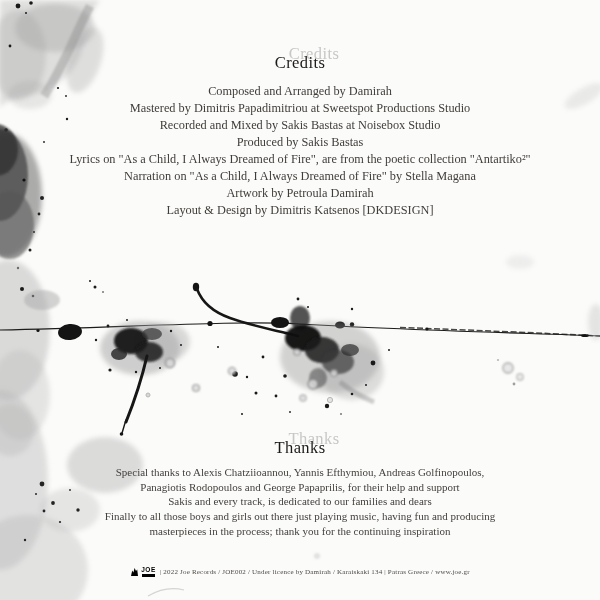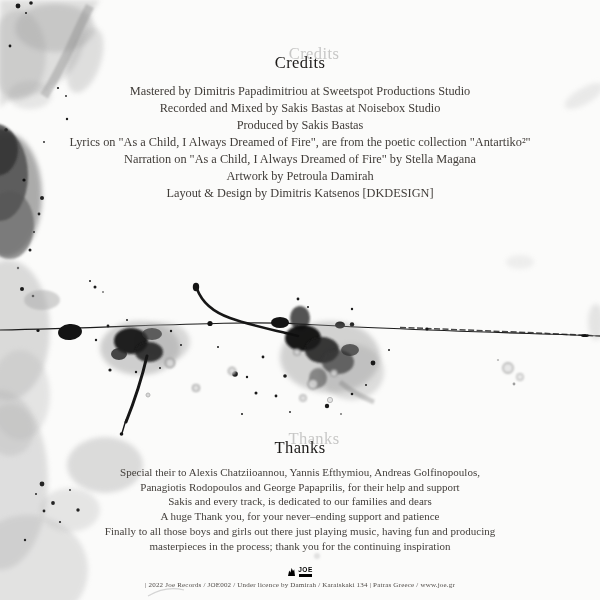--- a/index.html
+++ b/index.html
@@ -27,21 +27,21 @@
   }
   h2 .main{position:relative;}
   .credits-lines .line{
     font-size:12.3px;line-height:17px;color:#403c38;white-space:nowrap;
   }
   .thanks-lines .line{
     font-size:11px;line-height:14.7px;color:#45413d;white-space:nowrap;
   }
   footer{
     position:absolute;top:567px;left:0;width:600px;z-index:1;
-    display:flex;justify-content:center;align-items:center;gap:4px;flex-direction:column;
+    display:flex;justify-content:center;align-items:center;gap:4px;
   }
   .footer-text{
     font-size:7px;letter-spacing:.2px;color:#4e4a46;white-space:nowrap;
   }
   .logo{display:inline-flex;align-items:center;gap:2px;}
   .logo-stack{display:inline-flex;flex-direction:column;align-items:center;line-height:1;}
   .logo-joe{
     font-family:"Liberation Sans",sans-serif;font-weight:bold;
     font-size:6.5px;color:#000;letter-spacing:.5px;
   }
@@ -223,40 +223,40 @@
   </svg>
 
   <div class="txt-layer">
 
     <section class="credits-section">
       <h2 class="heading">
         <span class="ghost">Credits</span>
         <span class="main">Credits</span>
       </h2>
       <div class="credits-lines">
+        <div class="line">Composed and Arranged by Damirah</div>
         <div class="line">Mastered by Dimitris Papadimitriou at Sweetspot Productions Studio</div>
         <div class="line">Recorded and Mixed by Sakis Bastas at Noisebox Studio</div>
         <div class="line">Produced by Sakis Bastas</div>
         <div class="line">Lyrics on "As a Child, I Always Dreamed of Fire", are from the poetic collection "Antartiko²"</div>
         <div class="line">Narration on "As a Child, I Always Dreamed of Fire" by Stella Magana</div>
         <div class="line">Artwork by Petroula Damirah</div>
         <div class="line">Layout &amp; Design by Dimitris Katsenos [DKDESIGN]</div>
       </div>
     </section>
 
     <section class="thanks-section">
       <h2 class="heading">
         <span class="ghost">Thanks</span>
         <span class="main">Thanks</span>
       </h2>
       <div class="thanks-lines">
-        <div class="line">Special their to Alexis Chatziioannou, Yannis Efthymiou, Andreas Golfinopoulos,</div>
+        <div class="line">Special thanks to Alexis Chatziioannou, Yannis Efthymiou, Andreas Golfinopoulos,</div>
         <div class="line">Panagiotis Rodopoulos and George Papaprilis, for their help and support</div>
         <div class="line">Sakis and every track, is dedicated to our families and dears</div>
-        <div class="line">A huge Thank you, for your never–ending support and patience</div>
         <div class="line">Finally to all those boys and girls out there just playing music, having fun and producing</div>
         <div class="line">masterpieces in the process; thank you for the continuing inspiration</div>
       </div>
     </section>
 
     <footer>
       <span class="logo">
         <svg width="9" height="10" viewBox="0 0 9 10">
           <path d="M1,9 L2.2,3.5 L3.4,5.5 L4.6,1 L6,4 L7.2,2.5 L8,9 Z" fill="#000"></path>
         </svg>

